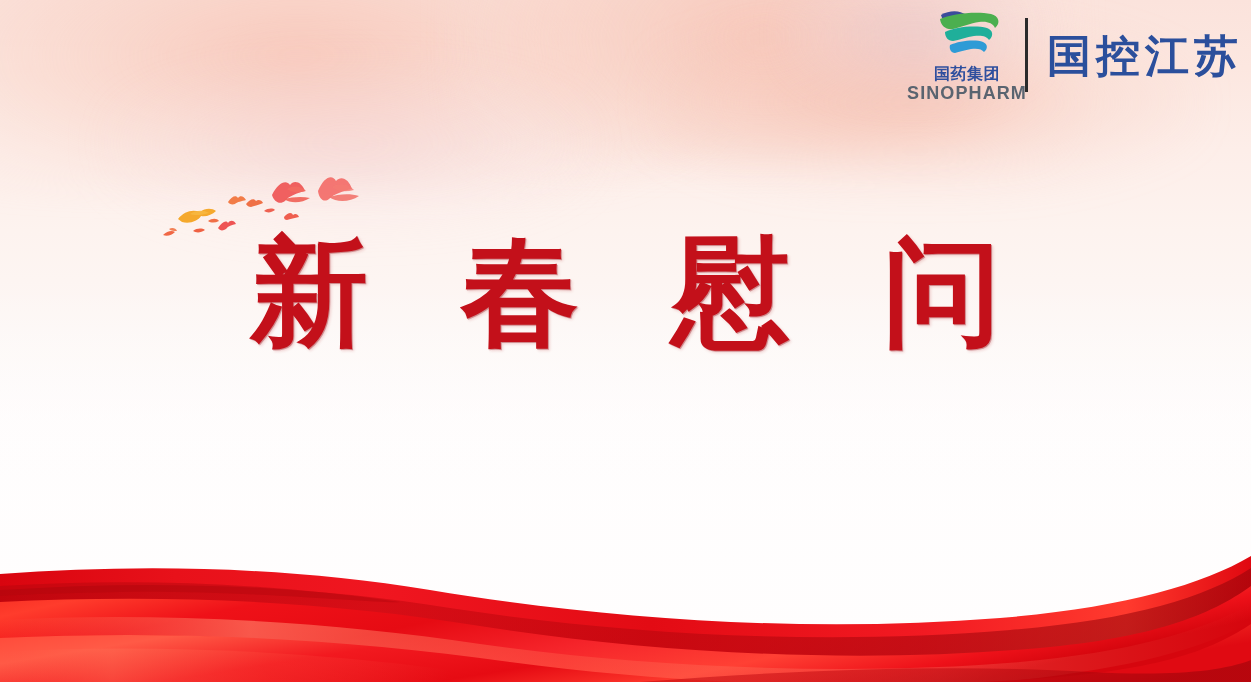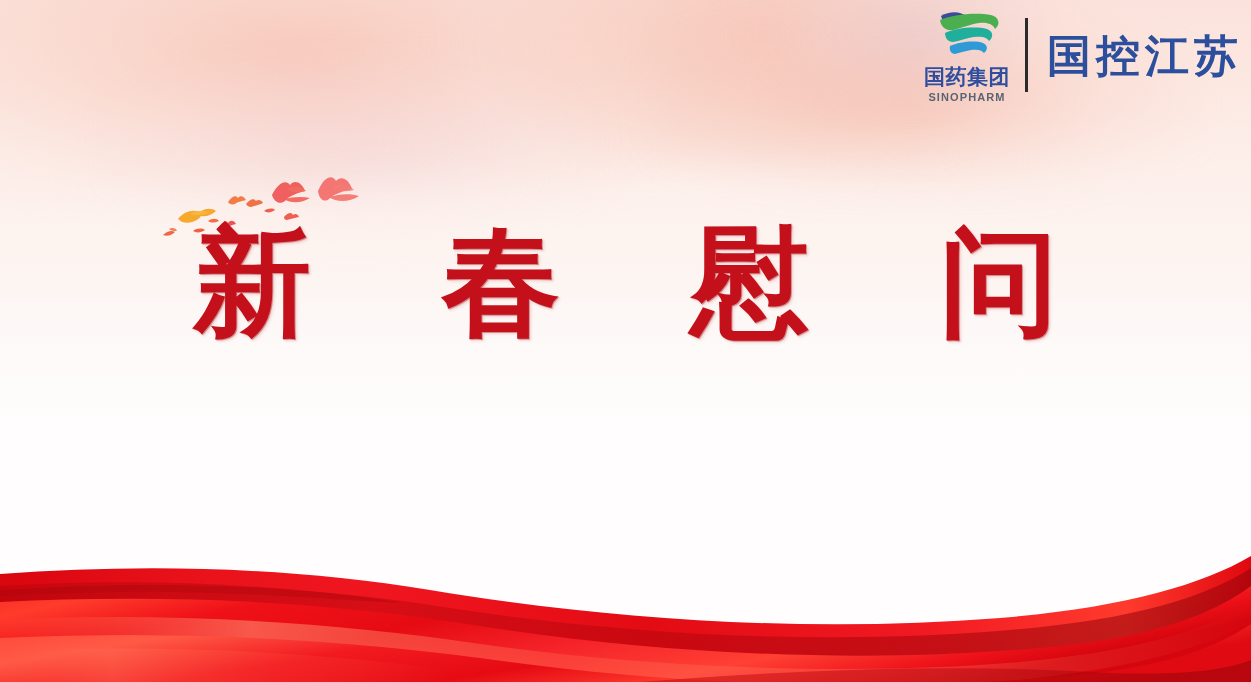--- a/index.html
+++ b/index.html
@@ -123,21 +123,21 @@
   .title-wrap {
     position: absolute;
     left: 0;
     right: 0;
     top: 232px;
     text-align: center;
     pointer-events: none;
   }
   .title {
     display: inline-block;
-    font-family: Liberation Mono, monospace;
+    font-family: Liberation Sans, sans-serif;
     font-size: 118px;
     font-weight: 700;
     line-height: 1.02;
     color: #C3101A;
     letter-spacing: 30px;
     text-indent: 30px;
     text-shadow:
       1px 1px 0 rgba(150,12,20,0.35),
       2px 2px 3px rgba(170,20,28,0.18);
     white-space: nowrap;
@@ -161,30 +161,30 @@
     padding-top: 2px;
   }
   .mark {
     width: 72px;
     height: 54px;
   }
   .mark svg { display: block; width: 100%; height: 100%; }
   .sp-cn {
     margin-top: 3px;
     font-family: "DejaVu Sans", "Liberation Sans", sans-serif;
-    font-size: 21px;
+    font-size: 16px;
     font-weight: 700;
     color: #2F4F9E;
     letter-spacing: 0.5px;
     line-height: 1.1;
     white-space: nowrap;
   }
   .sp-en {
     margin-top: 1px;
-    font-size: 11px;
+    font-size: 18px;
     font-weight: 700;
     color: #5a6470;
     letter-spacing: 1.1px;
     line-height: 1.1;
     white-space: nowrap;
   }
   .logo-divider {
     width: 3px;
     height: 74px;
     background: #2b2b2b;

